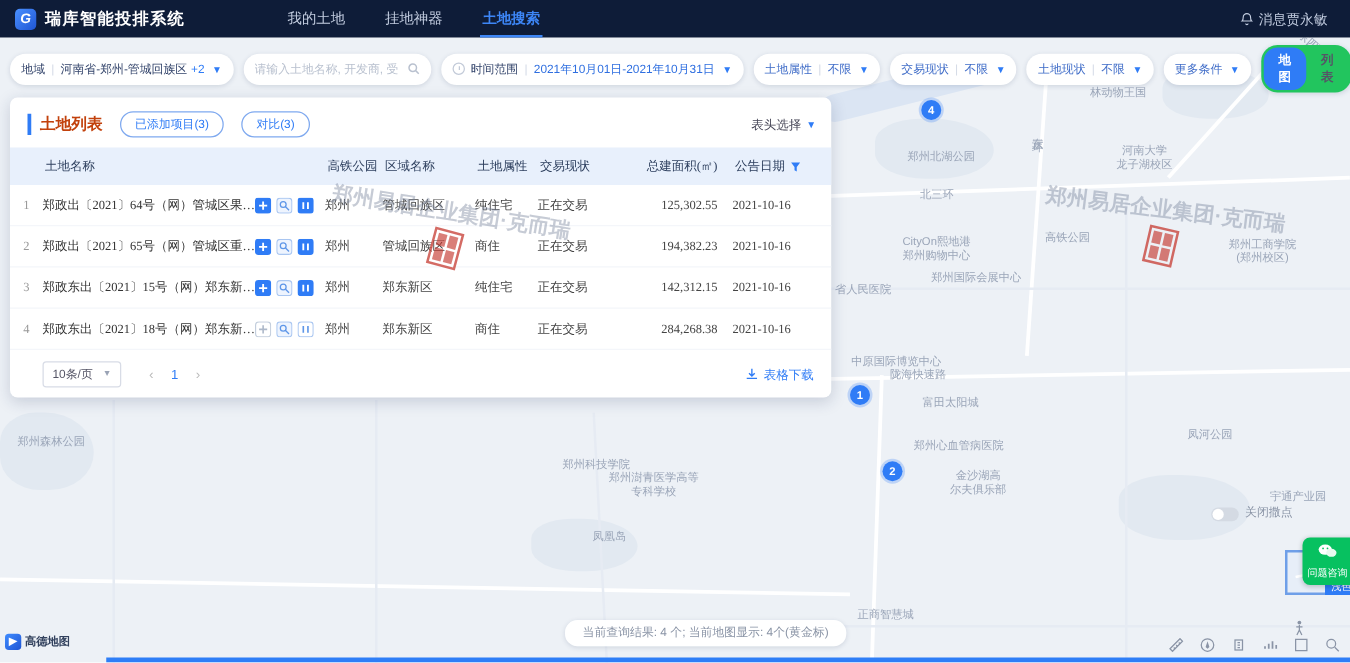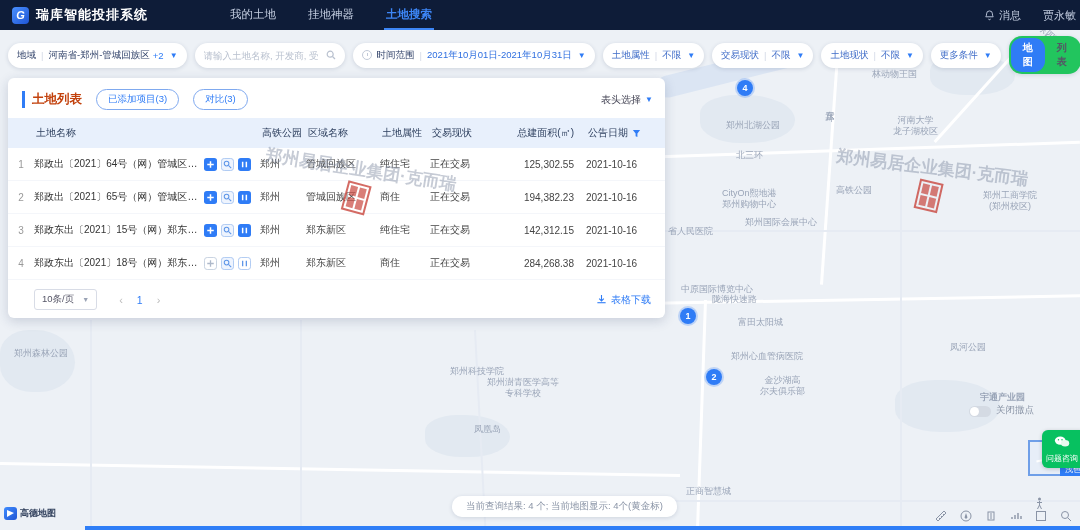--- a/index.html
+++ b/index.html
@@ -8,21 +8,21 @@
   #stage { position:relative; width:1080px; height:530px; overflow:hidden; }
 
   
   .navbar { position:absolute; top:0; left:0; right:0; height:30px; background:#0e1c38; display:flex; align-items:center; z-index:60; }
   .logo-wrap { display:flex; align-items:center; gap:7px; padding-left:12px; }
   .logo-ico { width:17px; height:17px; border-radius:4px; background:linear-gradient(135deg,#4a90ff,#1f55d4); color:#fff; font-size:11px; font-weight:bold; display:flex; align-items:center; justify-content:center; font-style:italic; }
   .app-title { color:#fff; font-size:13px; font-weight:bold; letter-spacing:1px; }
   .nav-menu { display:flex; align-items:center; margin-left:80px; gap:28px; height:100%; }
   .nav-item { color:#c3cde0; font-size:11.5px; height:100%; display:flex; align-items:center; cursor:pointer; border-bottom:2px solid transparent; padding:0 2px; }
   .nav-item.active { color:#3d86f6; font-weight:bold; border-bottom-color:#3d86f6; }
-  .nav-right { margin-left:auto; display:flex; align-items:center; gap:22px; padding-right:4px; color:#c3cde0; font-size:11px; }
+  .nav-right { margin-left:auto; display:flex; align-items:center; padding-right:18px; color:#c3cde0; font-size:11px; }
   .nav-msg { display:flex; align-items:center; gap:4px; cursor:pointer; }
 
   
   .map { position:absolute; top:30px; left:0; right:0; bottom:0; background:#edf1f6; z-index:0; overflow:hidden; }
   .park { position:absolute; background:#e2e9f1; border-radius:40% 55% 50% 45%; }
   .water { position:absolute; background:#dbe5f3; border-radius:50px; }
   .road { position:absolute; background:#fff; }
   .road.thin { background:#e6ebf3; }
   .maplabel { position:absolute; color:#9aa5b8; font-size:9px; line-height:11px; white-space:pre-line; text-align:center; z-index:2; }
   .maplabel.vert { writing-mode:vertical-rl; letter-spacing:2px; }
@@ -55,21 +55,21 @@
   .panel { position:absolute; top:78px; left:8px; width:657px; height:240px; background:#fff; border-radius:6px; box-shadow:0 3px 12px rgba(25,45,90,.18); z-index:20; }
   .panel-head { display:flex; align-items:center; padding:11px 12px 8px 14px; }
   .p-title { font-size:12.5px; font-weight:bold; color:#c2410c; border-left:3px solid #2f7cf6; padding-left:7px; }
   .pill-btn { border:1px solid #7fa9ef; color:#2f7cf6; font-size:9.5px; border-radius:12px; padding:3px 11px; margin-left:14px; cursor:pointer; background:#fff; }
   .head-select { margin-left:auto; font-size:10px; color:#445; display:flex; align-items:center; gap:4px; cursor:pointer; }
   .head-select .tri { color:#2f7cf6; font-size:8px; }
   .tgrid { display:grid; grid-template-columns:26px 170px 56px 46px 74px 50px 64px 92px 76px; align-items:center; }
   .thead { background:#e8f0fc; height:30px; font-size:10px; color:#2c3e5d; }
   .thead .cell { padding:0 2px; }
   .trow { height:33px; font-size:10px; color:#444; border-bottom:1px solid #f4f6fa; }
-  .cell { overflow:hidden; white-space:nowrap; text-overflow:ellipsis; }
+  .cell { overflow:hidden; white-space:nowrap; text-overflow:ellipsis;font-family:Liberation Serif, serif; }
   .cell.idx { text-align:center; color:#999; }
   .cell.name { color:#333; }
   .cell.area, .thead .cell.area { text-align:right; padding-right:12px; }
   .icon-set { display:flex; gap:4px; align-items:center; }
   .icon-set span { width:13px; height:13px; display:inline-flex; cursor:pointer; }
   .icon-set svg { width:13px; height:13px; }
   .col-date { display:flex; align-items:center; gap:4px; }
   .pagebar { display:flex; align-items:center; padding:9px 14px 0 26px; }
   .psize { border:1px solid #d8dce6; border-radius:3px; font-size:9.5px; color:#556; padding:3px 7px; display:flex; gap:8px; align-items:center; cursor:pointer; }
   .psize .tri { color:#9aa3b5; font-size:7px; }
@@ -140,21 +140,21 @@
         <div class="maplabel" style="left: 681px; top: 254px;">中原国际博览中心</div>
         <div class="maplabel" style="left: 712px; top: 264px;">陇海快速路</div>
         <div class="maplabel" style="left: 738px; top: 287px;">富田太阳城</div>
         <div class="maplabel" style="left: 731px; top: 321px;">郑州心血管病医院</div>
         <div class="maplabel" style="left: 760px; top: 345px;">金沙湖高
 尔夫俱乐部</div>
         <div class="maplabel" style="left: 450px; top: 336px;">郑州科技学院</div>
         <div class="maplabel" style="left: 487px; top: 347px;">郑州澍青医学高等
 专科学校</div>
         <div class="maplabel" style="left: 474px; top: 394px;">凤凰岛</div>
-        <div class="maplabel" style="left: 980px; top: 362px; font-weight: bold;">宇通产业园</div>
+        <div class="maplabel" style="left: 1016px; top: 362px;">宇通产业园</div>
         <div class="maplabel" style="left: 950px; top: 312px;">凤河公园</div>
         <div class="maplabel" style="left: 686px; top: 456px;">正商智慧城</div>
         <div class="maplabel" style="left: 14px; top: 318px;">郑州森林公园</div>
       </div>
     <div id="map-markers">
         <div class="marker" style="left: 745px; top: 58px;">4</div>
         <div class="marker" style="left: 688px; top: 286px;">1</div>
         <div class="marker" style="left: 714px; top: 347px;">2</div>
       </div>
   </div>

